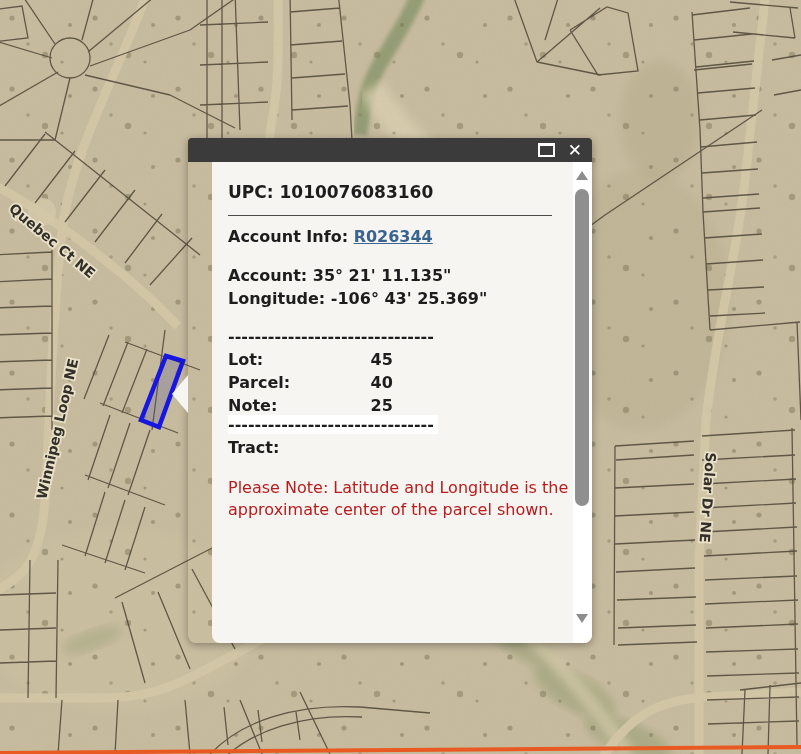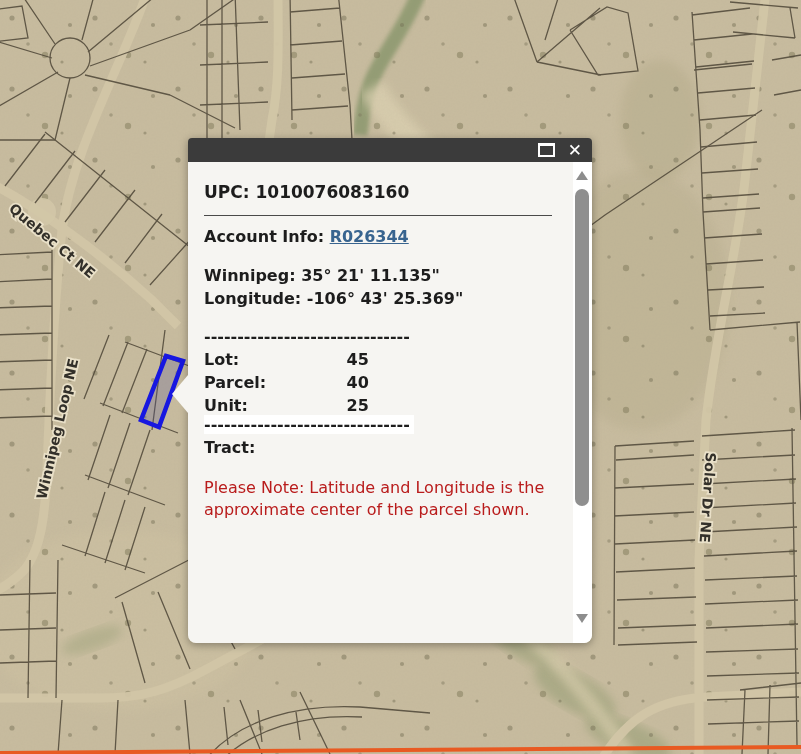--- a/index.html
+++ b/index.html
@@ -14,21 +14,21 @@
               border-top:19px solid transparent;border-bottom:19px solid transparent;
               border-right:16px solid #f6f5f2;}
   .popup-header{height:24px;background:#3b3b3b;border-radius:4px 4px 0 0;
                 display:flex;align-items:center;justify-content:flex-end;gap:13px;
                 padding-right:10px;box-sizing:border-box;}
   .max-icon{width:13px;height:9px;border:2px solid #fff;border-top-width:3px;
             display:inline-block;cursor:pointer;}
   .close-x{color:#fff;font-weight:bold;font-size:17px;line-height:17px;cursor:pointer;}
   .popup-body{position:relative;height:481px;background:#f6f5f2;border-radius:0 0 8px 8px;
               padding:0 30px 0 16px;box-sizing:border-box;overflow:hidden;
-              color:#1d1d1d;font-size:16px;line-height:23px;font-weight:bold;}
+              color:#1d1d1d;font-size:16px;line-height:23px;font-weight:bold;margin-left:24px;}
   .upc-line{margin-top:19px;font-size:17px;}
   .popup-body hr{margin:11px 10px 0 0;border:none;border-top:1px solid #4a4a4a;}
   .account-line{margin-top:9px;}
   .account-line a{color:#38648f;text-decoration:underline;cursor:pointer;}
   .latlong{margin-top:16px;}
   .sep1{margin-top:15px;white-space:nowrap;overflow:hidden;}
   .subdiv{margin-top:28px;white-space:nowrap;}
   .kv .k{display:inline-block;width:137px;}
   .sep2{line-height:19px;margin-top:-2px;white-space:nowrap;overflow:hidden;}
   .sep2 span{background:#ffffff;display:inline-block;padding-right:4px;}
@@ -151,40 +151,40 @@
         <span>UPC:</span>
         <span>1010076083160</span>
       </div>
       <hr>
       <div class="account-line">
         <span>Account Info:</span>
         <a>R026344</a>
       </div>
       <div class="latlong">
         <div>
-          <span>Winnipeg:</span>
+          <span>Account:</span>
           <span>35° 21' 11.135"</span>
         </div>
         <div>
           <span>Longitude:</span>
           <span>-106° 43' 25.369"</span>
         </div>
       </div>
       <div class="sep1">-------------------------------</div>
 
       <div class="kv">
         <span class="k">Lot:</span>
         <span>45</span>
       </div>
       <div class="kv">
         <span class="k">Parcel:</span>
         <span>40</span>
       </div>
       <div class="kv">
-        <span class="k">Unit:</span>
+        <span class="k">Note:</span>
         <span>25</span>
       </div>
       <div class="sep2">
         <span>-------------------------------</span>
       </div>
 
       <div class="tract-block">
         <div>
           <span>Tract:</span>
           <span></span>

